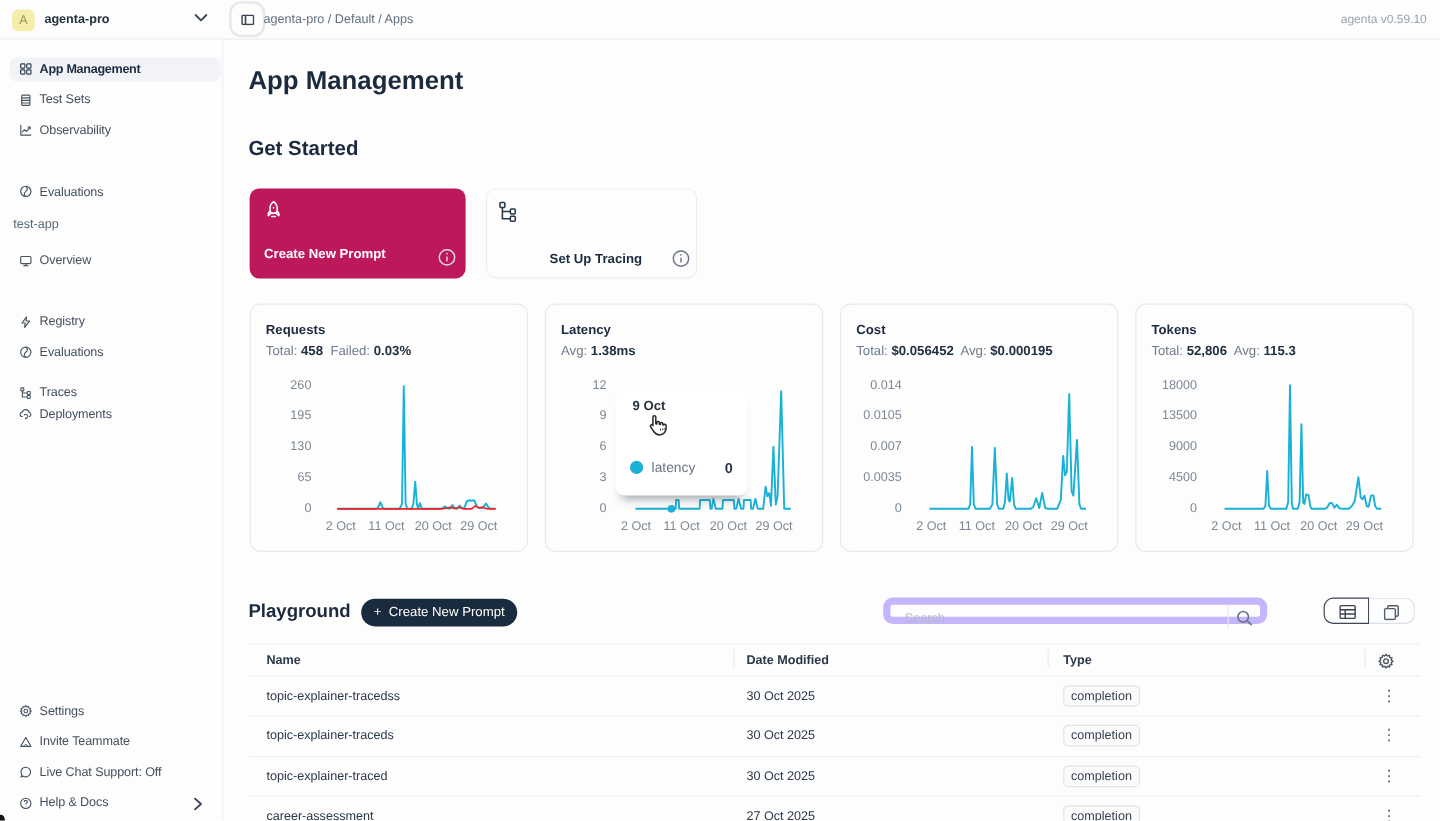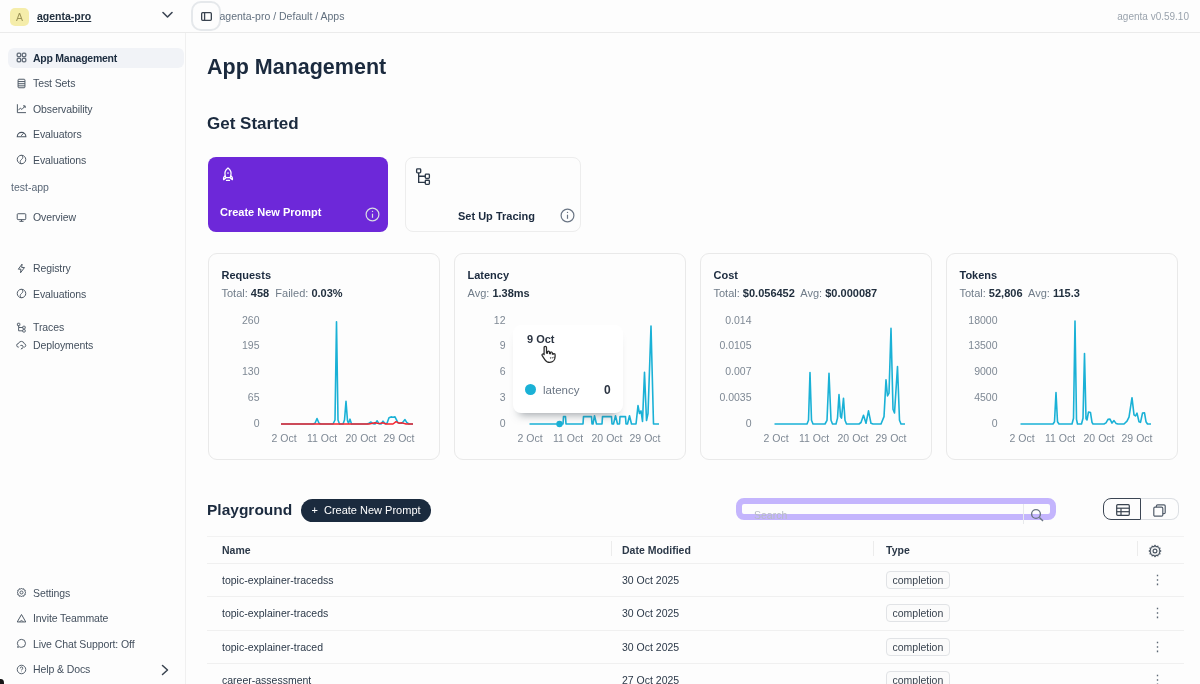--- a/index.html
+++ b/index.html
@@ -4,42 +4,42 @@
 <style>
 * { margin:0; padding:0; box-sizing:border-box; }
 html,body { width:1200px; height:684px; overflow:hidden; background:#fff;
   font-family:"Liberation Sans", sans-serif; }
 #page { position:relative; width:1200px; height:684px; background:#fdfdfd; }
 
 
 #hdr { position:absolute; left:0; top:0; width:1200px; height:33px; background:#fdfdfd; border-bottom:1px solid #ebebeb; }
 #avatar { position:absolute; left:10px; top:8px; width:19px; height:18px; background:#f5edaa; border-radius:5px;
   color:#9d9458; font-size:10.5px; font-weight:500; text-align:center; line-height:18px; }
-#orgname { position:absolute; left:37px; top:10px; font-size:10.5px; font-weight:600; color:#22303f;text-decoration:underline; }
+#orgname { position:absolute; left:37px; top:10px; font-size:10.5px; font-weight:600; color:#22303f; }
 #hdr-chev { position:absolute; left:162px; top:11px; }
 #toggle-ring { position:absolute; left:191px; top:1px; width:30px; height:30px; border-radius:10px; border:2.5px solid #e5e8eb; background:#fdfdfd; }
 #toggle-icon { position:absolute; left:200.5px; top:11.5px; }
 #crumb { position:absolute; left:219.5px; top:10px; font-size:10.5px; color:#62707f; }
 #ver { position:absolute; right:11px; top:11px; font-size:10px; color:#9aa3ad; }
 
 
 #side { position:absolute; left:0; top:33px; width:186px; height:651px; border-right:1px solid #f0f0f0; background:#fdfdfd; }
 .mi { position:absolute; left:8px; width:176px; height:20px; border-radius:6px; color:#44505e; font-size:10.5px; letter-spacing:-0.1px; }
 .mi .ic { position:absolute; left:7.5px; top:4.5px; width:11px; height:11px; }
 .mi .ic svg { width:11px; height:11px; display:block; }
 .mi .tx { position:absolute; left:25px; top:4px; }
 .mi.sel { background:#f1f3f7; color:#1c2c3f; font-weight:600; letter-spacing:-0.25px; }
 .grouplabel { position:absolute; left:11px; font-size:10.5px; color:#5b6878; }
 
 
 #title { position:absolute; left:207px; top:55px; font-size:21.5px; font-weight:600; color:#1b2a3e; }
 #getstarted { position:absolute; left:207px; top:114px; font-size:17px; font-weight:600; color:#1b2a3e; }
 
 .gcard { position:absolute; top:157px; height:75px; border-radius:8px; }
-.gcard.dark { background:#6d28d9; color:#fff; }
+.gcard.dark { background:#be185d; color:#fff; }
 .gcard.lite { background:#fdfdfd; border:1px solid #ededed; color:#1b2a3e; }
 .gcard .lbl { position:absolute; left:13px; top:51.5px; font-size:11px; font-weight:600; }
 .gcard .icn { position:absolute; left:13px; top:10px; }
 .gcard .inf { position:absolute; top:207px; }
 
 
 .scard { position:absolute; top:253px; width:232px; height:207px; background:#fdfdfd; border:1px solid #e9e9e9; border-radius:9px; }
 .scard .t { position:absolute; left:12.5px; top:14.5px; font-size:11px; font-weight:700; color:#1b2a3e; }
 .scard .sub { position:absolute; left:12.5px; top:32.5px; font-size:11px; color:#707c89; }
 .scard .sub b { color:#22303f; font-weight:700; }
@@ -120,29 +120,20 @@
         <span class="ic">
       <svg width="16" height="16" viewBox="0 0 16 16" fill="none" stroke="#4a5562" stroke-width="1.4">
             <rect x="3" y="1.8" width="10" height="12.4" rx="1.2"></rect>
             <line x1="3" y1="5.2" x2="13" y2="5.2"></line>
             <line x1="3" y1="8.3" x2="13" y2="8.3"></line>
             <line x1="3" y1="11.4" x2="13" y2="11.4"></line>
           </svg>
       </span>
         <span class="tx">Test Sets</span>
       </div>
-    <div class="mi" style="top:91px;">
-        <span class="ic">
-      <svg width="16" height="16" viewBox="0 0 16 16" fill="none" stroke="#4a5562" stroke-width="1.5">
-            <path d="M1.8 11.2 A6.3 6.3 0 0 1 14.4 11.2 Z"></path>
-            <path d="M7.2 10 L11.2 6.2" stroke-width="1.4"></path>
-          </svg>
-      </span>
-        <span class="tx">Evaluators</span>
-      </div>
     <div class="mi" style="top:116.5px;">
         <span class="ic">
       <svg width="16" height="16" viewBox="0 0 16 16" fill="none" stroke="#4a5562" stroke-width="1.4">
             <circle cx="8" cy="8" r="6.2"></circle>
             <path d="M8 1.8 C10.5 4 10.5 6 8 8 C5.5 10 5.5 12 8 14.2"></path>
           </svg>
       </span>
         <span class="tx">Evaluations</span>
       </div>
 
@@ -317,21 +308,21 @@
     <svg id="tt-cursor" width="20" height="19" viewBox="0 0 20 19">
         <path d="M6.1 2.6 C6.1 1.9 6.6 1.4 7.3 1.4 C8 1.4 8.5 1.9 8.5 2.6 L8.5 8.1 L9.4 8.25 L9.4 7.2 C9.4 6.6 9.9 6.1 10.5 6.15 C11.1 6.2 11.5 6.6 11.5 7.25 L11.5 8.6 L12.35 8.75 L12.35 8 C12.35 7.4 12.8 6.95 13.4 7 C14 7.05 14.35 7.5 14.35 8.1 L14.35 9.05 L15.1 9.25 C15.2 8.8 15.7 8.45 16.2 8.55 C16.8 8.65 17.1 9.1 17.1 9.7 L17.1 11.6 C17.1 14.8 15 17.4 11.7 17.4 C9.2 17.4 8 16.5 6.8 14.6 L4.2 10.7 C3.8 10.1 4 9.3 4.6 9 C5.1 8.7 5.8 8.85 6.1 9.3 L6.1 9.7 Z" fill="#fff" stroke="#2a2a2a" stroke-width="1.25" stroke-linejoin="round"></path>
         <path d="M12.4 12.3 L12.55 13.6 M14.2 12.1 L14.35 13.4 M16 11.8 L16.1 13.1" stroke="#2a2a2a" stroke-width="0.9" fill="none"></path>
       </svg>
     <div id="tt-dot"></div>
     <div id="tt-lab">latency</div>
     <div id="tt-val">0</div>
   </div>
   <div class="scard" style="left:700px;">
     <div class="t">Cost</div>
-    <div class="sub">Total: <b>$0.056452</b>&nbsp; Avg: <b>$0.000087</b></div>
+    <div class="sub">Total: <b>$0.056452</b>&nbsp; Avg: <b>$0.000195</b></div>
     <svg class="plot" width="232" height="207" viewBox="0 0 232 207" style="position:absolute;left:0;top:0;">
       <g font-size="10.5" fill="#7e8894" text-anchor="end">
           <text x="50.5" y="70">0.014</text>
           <text x="50.5" y="95">0.0105</text>
           <text x="50.5" y="121">0.007</text>
           <text x="50.5" y="147">0.0035</text>
           <text x="50.5" y="173">0</text>
         </g>
       <g font-size="10.5" fill="#7e8894" text-anchor="middle">
           <text x="75" y="188">2 Oct</text>

